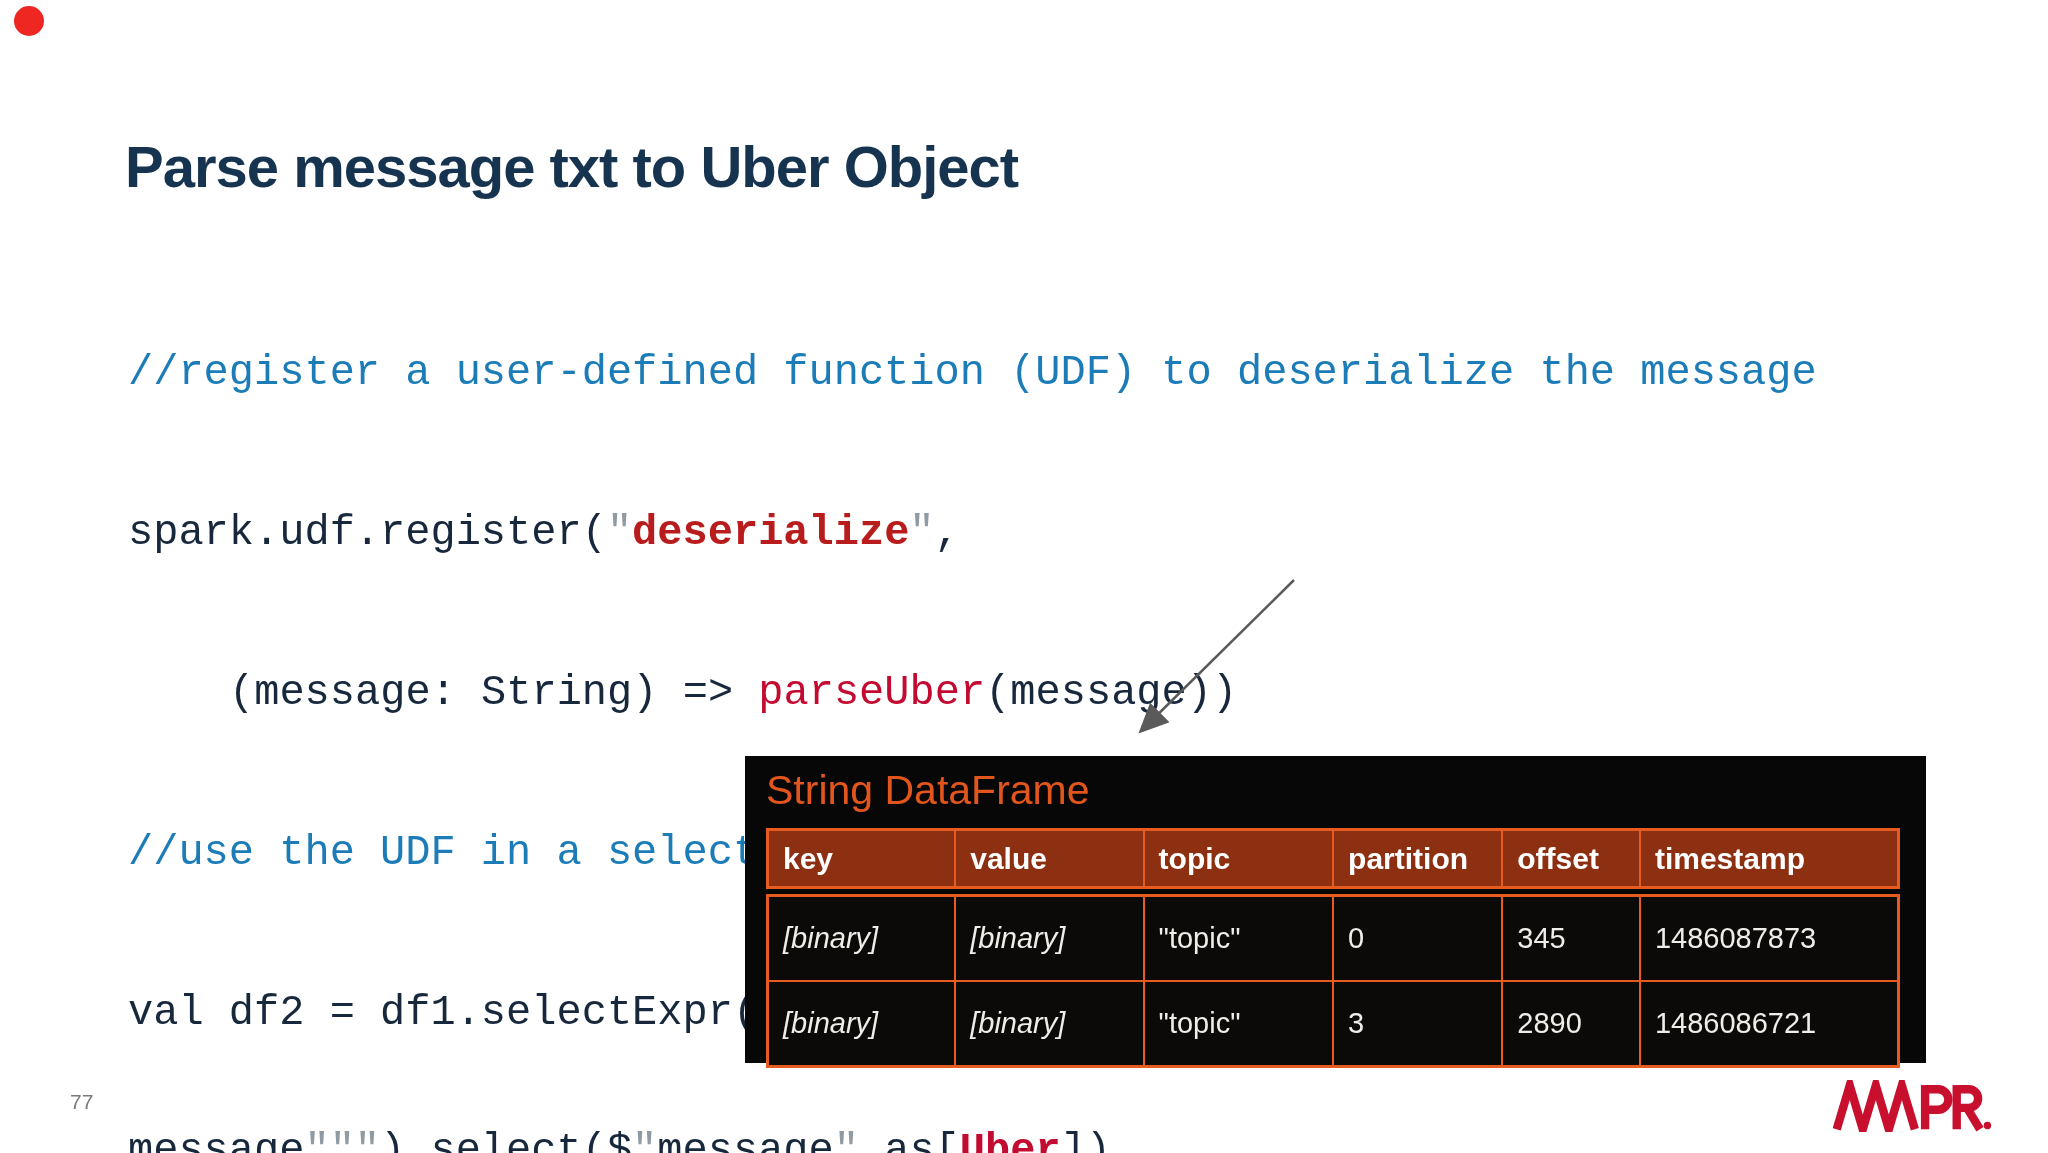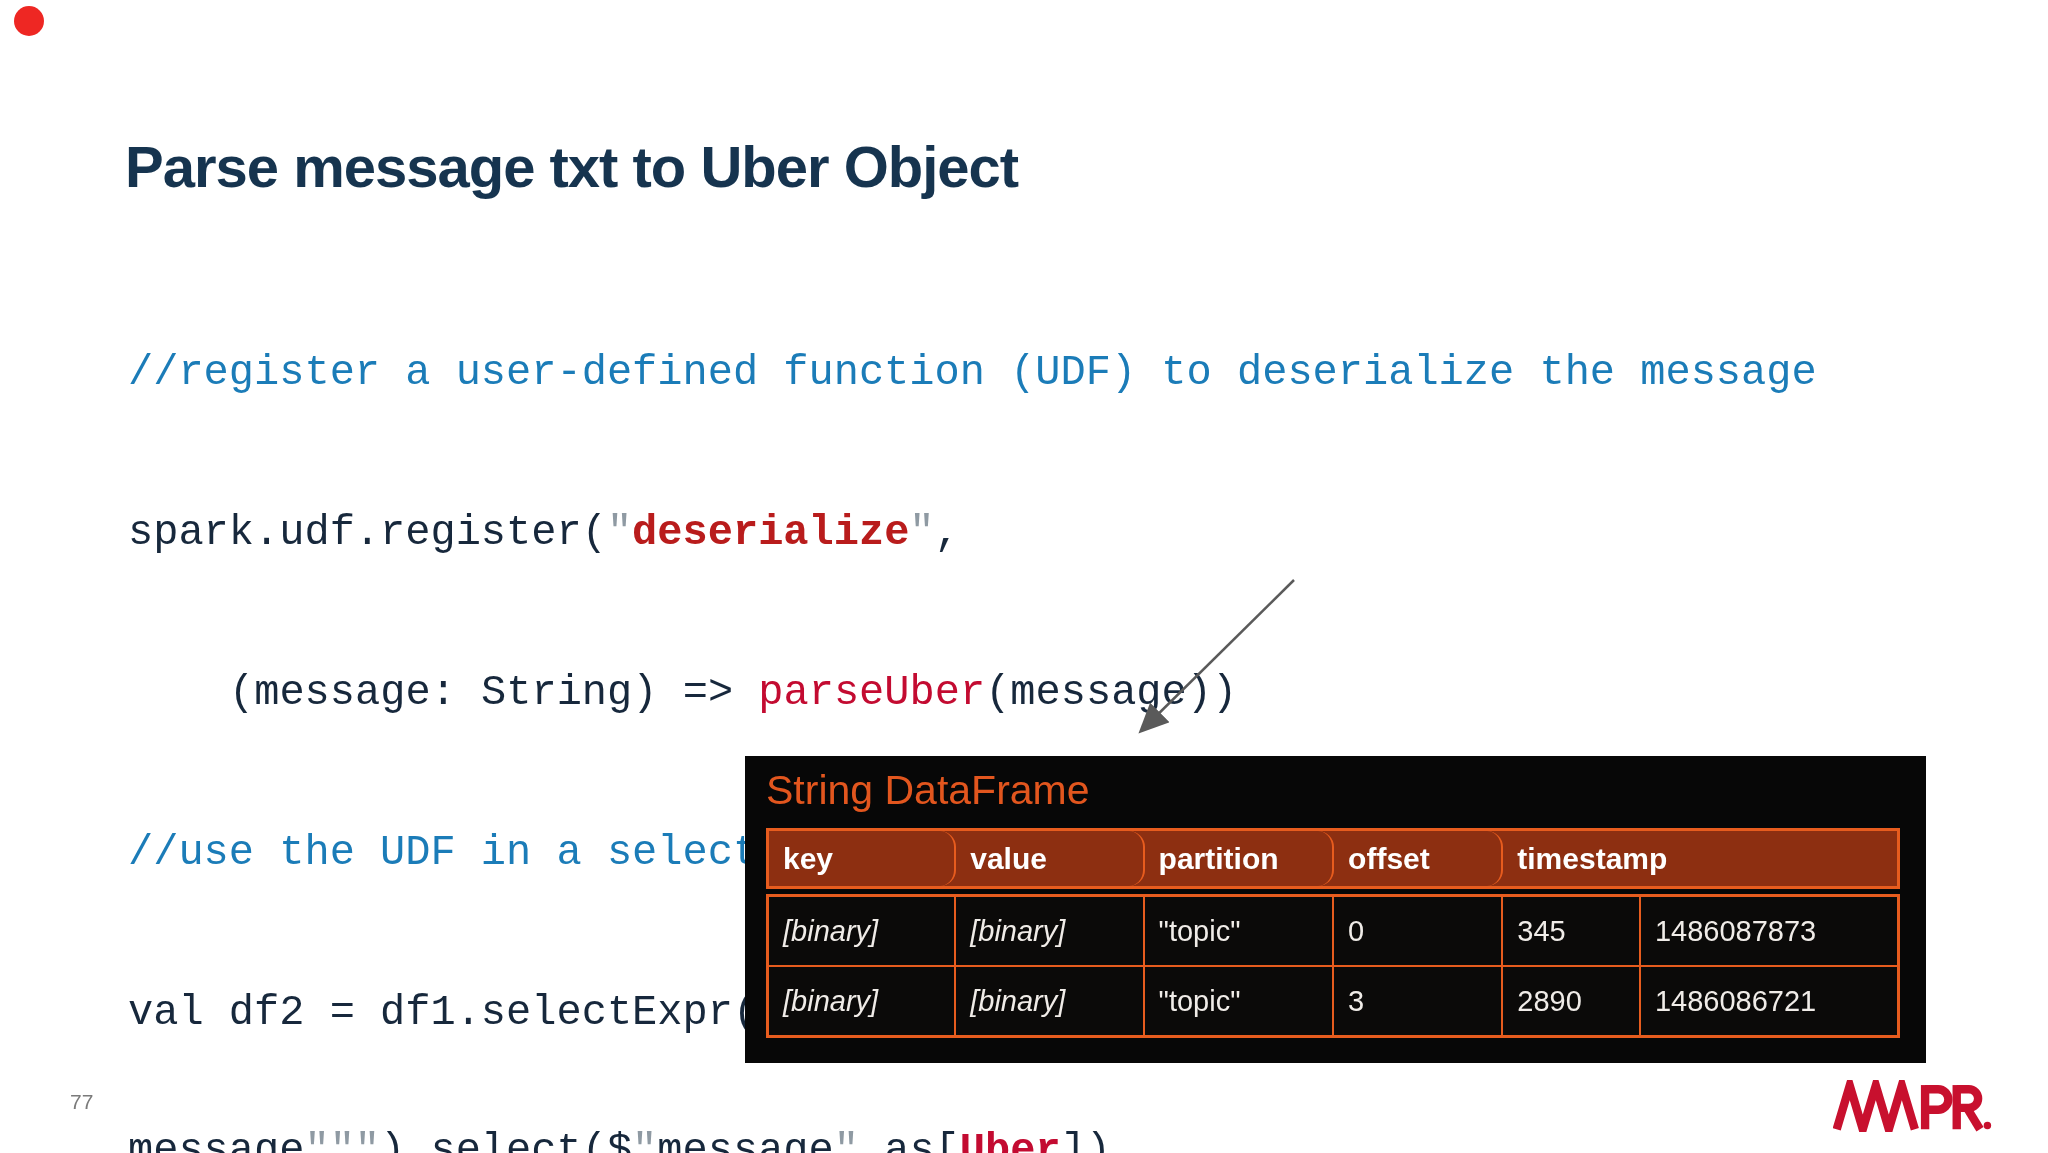--- a/index.html
+++ b/index.html
@@ -56,27 +56,26 @@
     grid-template-columns:16.6% 16.7% 16.8% 15% 12.2% 22.7%;
   }
   .df-header {
     background:#8d2f11; border:3px solid #e75c1e; margin-bottom:5px;
   }
   .df-header .cell {
     height:55px; display:flex; align-items:center;
     padding-left:14px; box-sizing:border-box;
     color:#ffffff; font-weight:bold; font-size:30px;
     border-right:2px solid #e75c1e;
-    border-radius:16px;
   }
   .df-body { border:3px solid #e75c1e; background:#0b0a09; }
   .df-body .df-row { border-bottom:2px solid #e75c1e; }
   .df-body .df-row:last-child { border-bottom:none; }
   .df-body .cell {
-    height:68px; display:flex; align-items:center;
+    height:83px; display:flex; align-items:center;
     padding-left:14px; box-sizing:border-box;
     color:#f0ece8; font-size:29px;
     border-right:2px solid #e75c1e;
   }
   .cell:last-child { border-right:none !important; }
   .binary { font-style:italic; color:#ddd8d3; }
 
   
   .page-num {
     position:absolute; left:70px; top:1090px;
@@ -115,20 +114,21 @@
     <line x1="176" y1="12" x2="24" y2="162" stroke="#5a5a5a" stroke-width="2.5" marker-end="url(#ah)"></line>
   </svg>
 
   <div class="panel">
     <div class="panel-title">String DataFrame</div>
 
     <div class="df-table">
       <div class="df-row df-header">
         <div class="cell">key</div>
         <div class="cell">value</div>
+        <div class="cell">topic</div>
         <div class="cell">partition</div>
         <div class="cell">offset</div>
         <div class="cell">timestamp</div>
       </div>
       <div class="df-body">
         <div class="df-row">
           <div class="cell binary">[binary]</div>
           <div class="cell binary">[binary]</div>
           <div class="cell">"topic"</div>
           <div class="cell">0</div>

